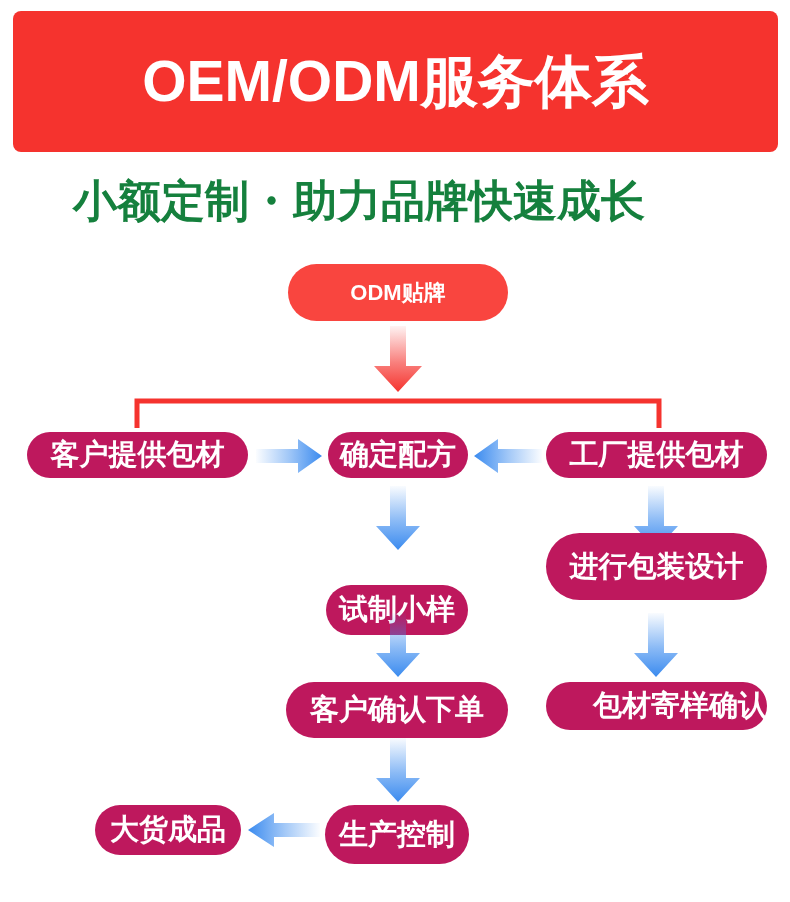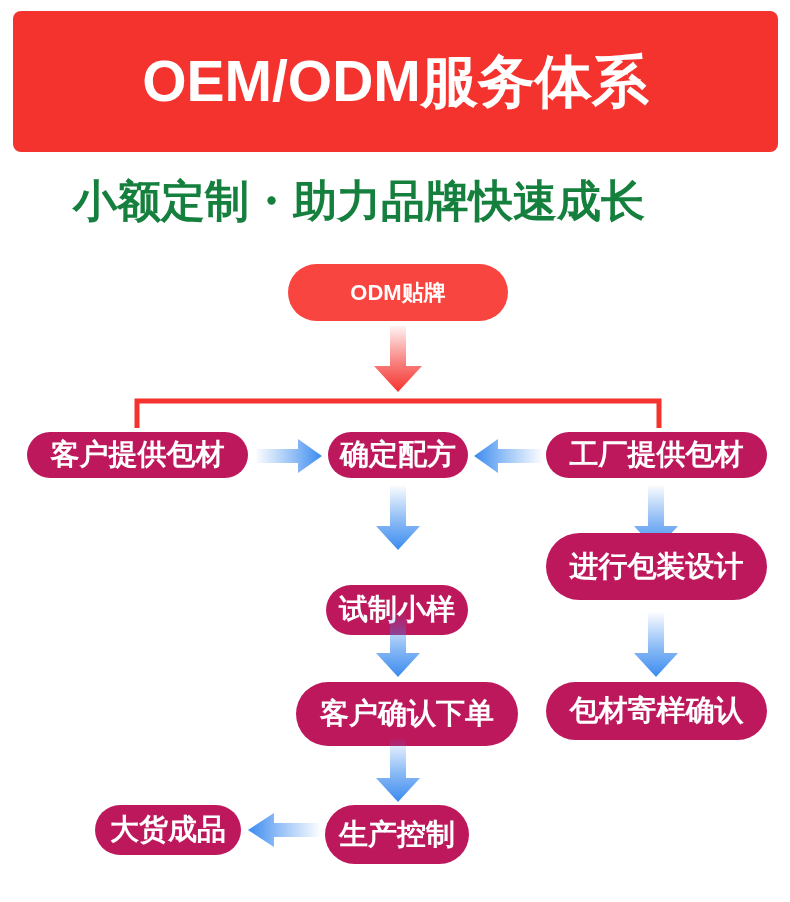--- a/index.html
+++ b/index.html
@@ -215,25 +215,25 @@
         <linearGradient id="gBlueDown4" x1="0" y1="0" x2="0" y2="1">
           <stop offset="0%" stop-color="#3B8BEF" stop-opacity="0.03"></stop>
           <stop offset="55%" stop-color="#3B8BEF" stop-opacity="0.60"></stop>
           <stop offset="100%" stop-color="#3B8BEF" stop-opacity="1"></stop>
         </linearGradient>
       </defs>
       <path d="M17,0 L33,0 L33,40 L47,40 L25,64 L3,40 L17,40 Z" fill="url(#gBlueDown4)"></path>
     </svg>
   </div>
 
-  <div class="pill pill-blue" style="left:296px; top:682px; width:222px; height:64px;">
+  <div class="pill pill-blue" style="left:286px; top:682px; width:222px; height:56px;">
     <span>客户确认下单</span>
   </div>
 
-  <div class="pill pill-blue" style="left:546px; top:682px; width:221px; height:58px;">
+  <div class="pill pill-blue" style="left:546px; top:682px; width:221px; height:48px;justify-content:flex-end;">
     <span>包材寄样确认</span>
   </div>
 
   <div class="arrow" style="left:373px; top:738px;">
     <svg width="50" height="66" viewBox="0 0 50 66" xmlns="http://www.w3.org/2000/svg">
       <defs>
         <linearGradient id="gBlueDown5" x1="0" y1="0" x2="0" y2="1">
           <stop offset="0%" stop-color="#3B8BEF" stop-opacity="0.03"></stop>
           <stop offset="55%" stop-color="#3B8BEF" stop-opacity="0.60"></stop>
           <stop offset="100%" stop-color="#3B8BEF" stop-opacity="1"></stop>

